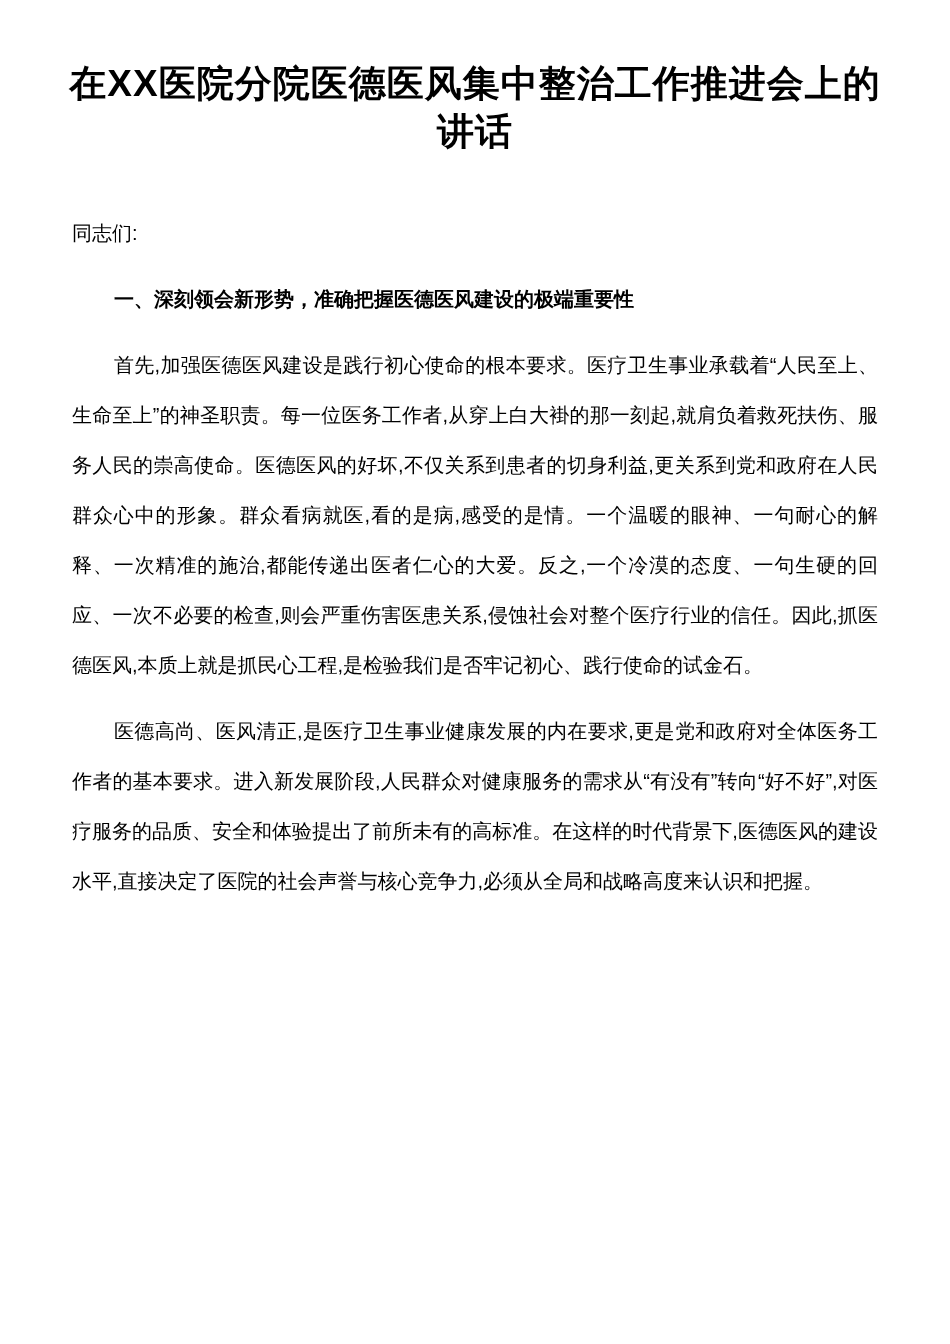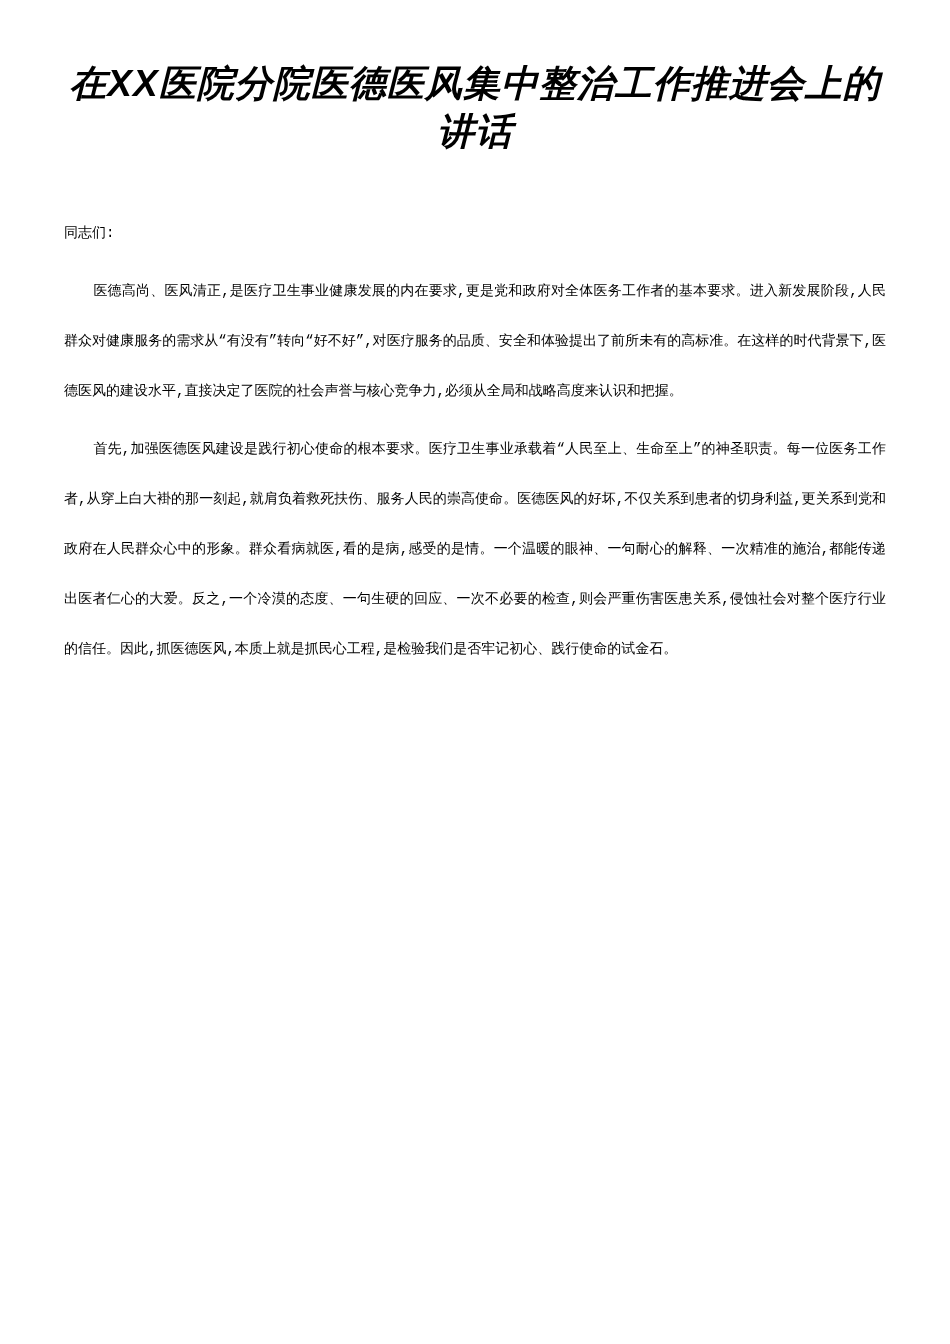--- a/index.html
+++ b/index.html
@@ -22,49 +22,48 @@
   }
   .doc-title {
     margin: 60px 0 0 0;
     font-size: 37px;
     line-height: 48px;
     font-weight: 700;
     text-align: center;
     letter-spacing: 1px;
     color: #000000;
     font-family: "Liberation Sans", "DejaVu Sans", sans-serif;
-    font-style: italic;
   }
   .doc-body {
     margin-top: 52px;
   }
   .para {
-    margin: 8px;
-    font-size: 14px;
+    margin: 16px;
+    font-size: 20px;
     line-height: 50px;
     text-align: justify;
     color: #000000;
     word-break: break-all;
-    font-family: Liberation Mono, monospace;
   }
   .indent {
     text-indent: 2.1em;
   }
   .heading {
     font-weight: 700;
   }
 </style>
 </head>
 <body>
 
 <div class="page">
   <h1 class="doc-title">在XX医院分院医德医风集中整治工作推进会上的讲话</h1>
 
   <div class="doc-body">
     <p class="para">同志们:</p>
 
 
+    <p class="para indent heading">一、深刻领会新形势，准确把握医德医风建设的极端重要性</p>
+
+    <p class="para indent">首先,加强医德医风建设是践行初心使命的根本要求。医疗卫生事业承载着“人民至上、生命至上”的神圣职责。每一位医务工作者,从穿上白大褂的那一刻起,就肩负着救死扶伤、服务人民的崇高使命。医德医风的好坏,不仅关系到患者的切身利益,更关系到党和政府在人民群众心中的形象。群众看病就医,看的是病,感受的是情。一个温暖的眼神、一句耐心的解释、一次精准的施治,都能传递出医者仁心的大爱。反之,一个冷漠的态度、一句生硬的回应、一次不必要的检查,则会严重伤害医患关系,侵蚀社会对整个医疗行业的信任。因此,抓医德医风,本质上就是抓民心工程,是检验我们是否牢记初心、践行使命的试金石。</p>
 
     <p class="para indent">医德高尚、医风清正,是医疗卫生事业健康发展的内在要求,更是党和政府对全体医务工作者的基本要求。进入新发展阶段,人民群众对健康服务的需求从“有没有”转向“好不好”,对医疗服务的品质、安全和体验提出了前所未有的高标准。在这样的时代背景下,医德医风的建设水平,直接决定了医院的社会声誉与核心竞争力,必须从全局和战略高度来认识和把握。</p>
-
-    <p class="para indent">首先,加强医德医风建设是践行初心使命的根本要求。医疗卫生事业承载着“人民至上、生命至上”的神圣职责。每一位医务工作者,从穿上白大褂的那一刻起,就肩负着救死扶伤、服务人民的崇高使命。医德医风的好坏,不仅关系到患者的切身利益,更关系到党和政府在人民群众心中的形象。群众看病就医,看的是病,感受的是情。一个温暖的眼神、一句耐心的解释、一次精准的施治,都能传递出医者仁心的大爱。反之,一个冷漠的态度、一句生硬的回应、一次不必要的检查,则会严重伤害医患关系,侵蚀社会对整个医疗行业的信任。因此,抓医德医风,本质上就是抓民心工程,是检验我们是否牢记初心、践行使命的试金石。</p>
   </div>
 </div>
 
 </body></html>

